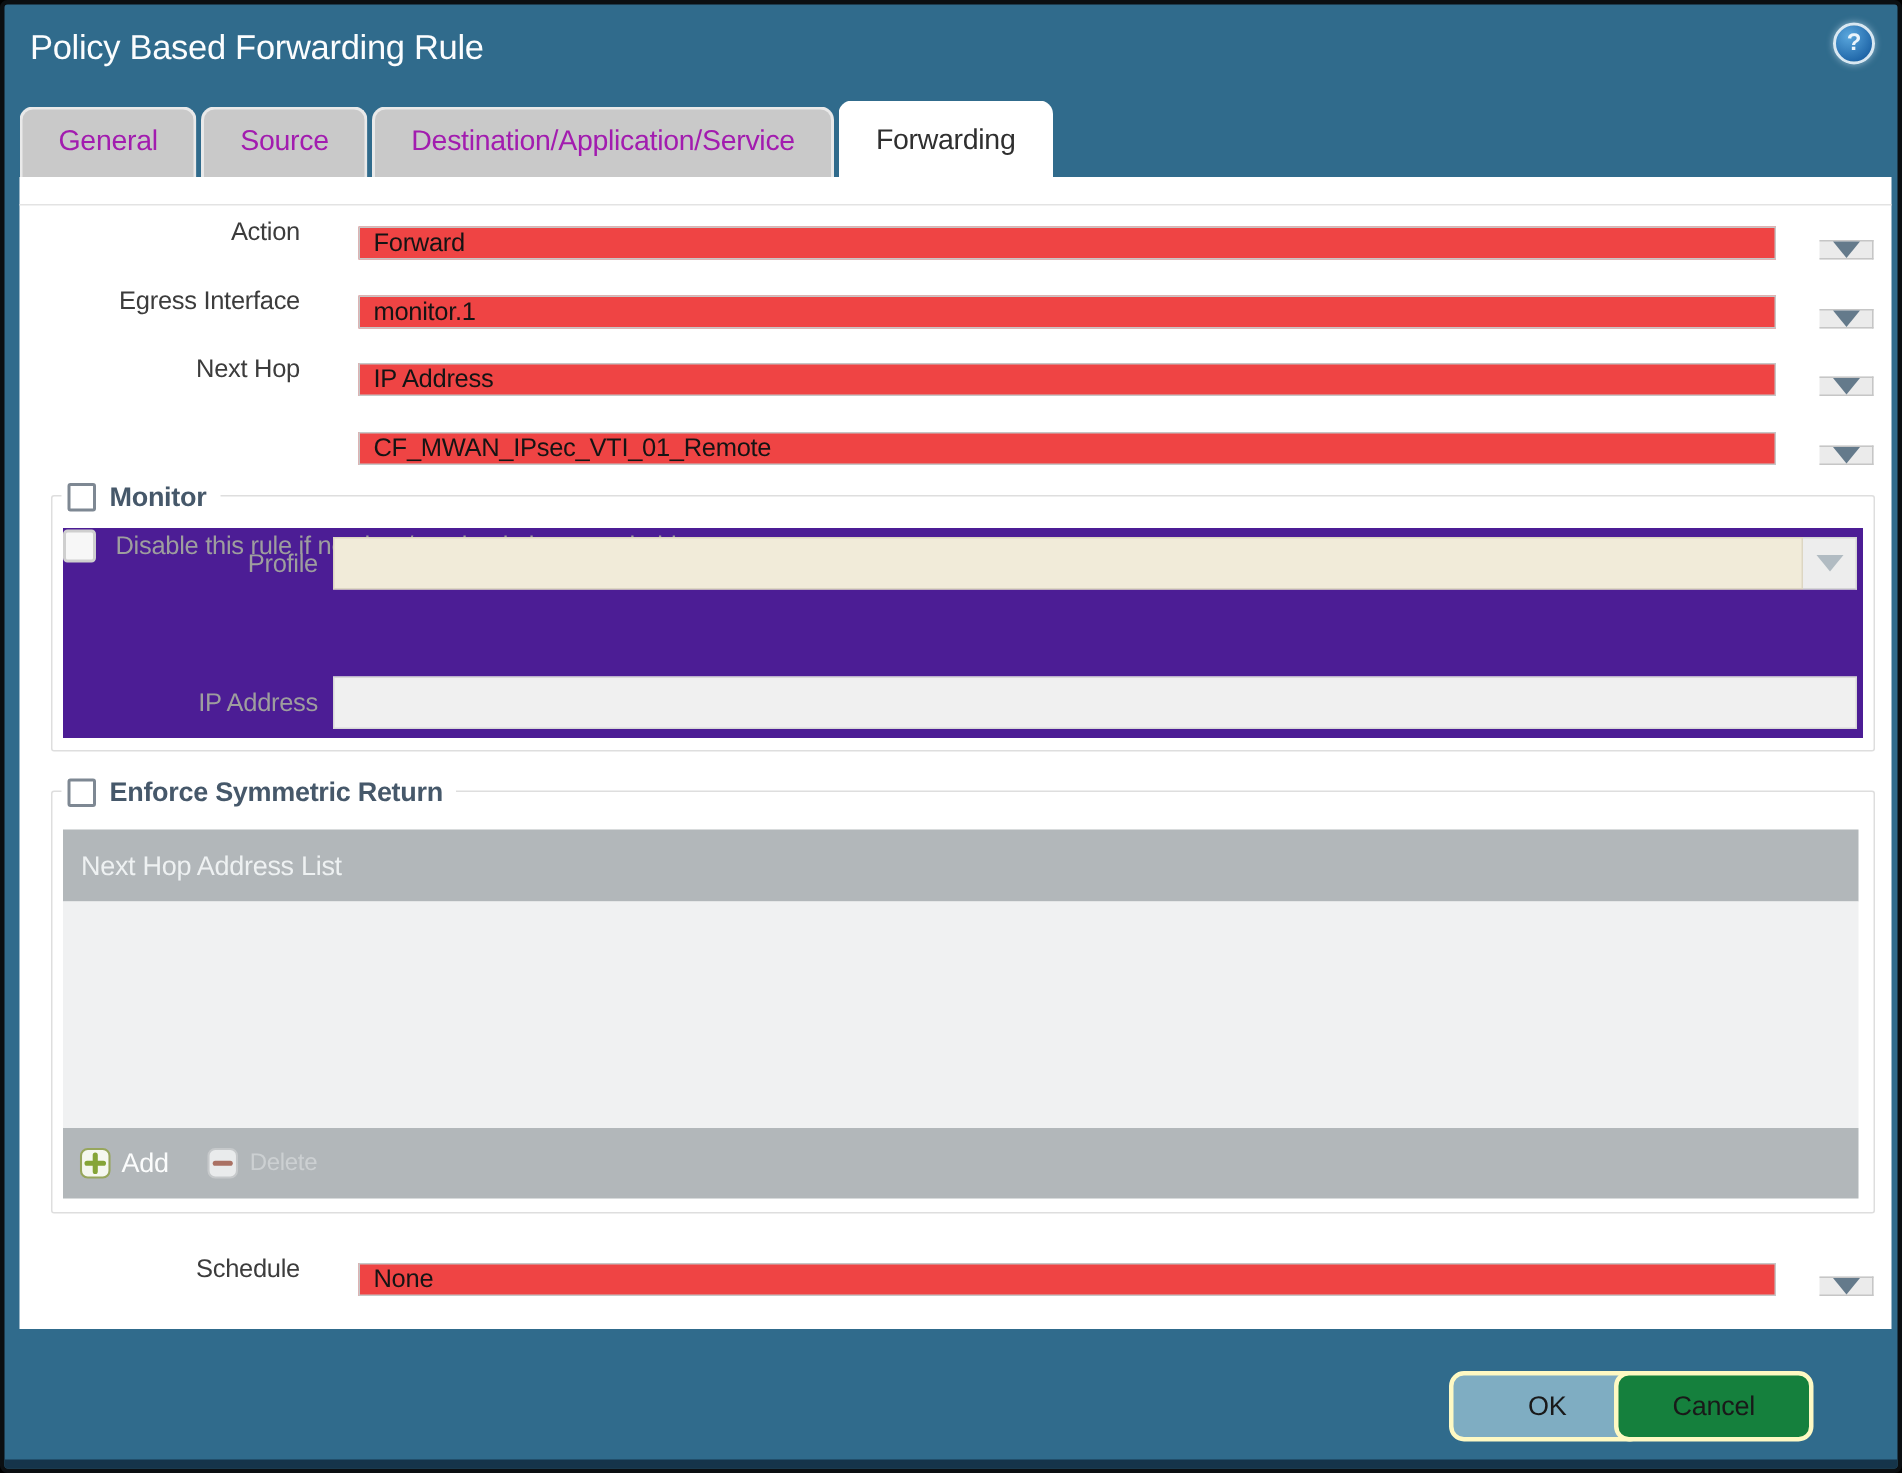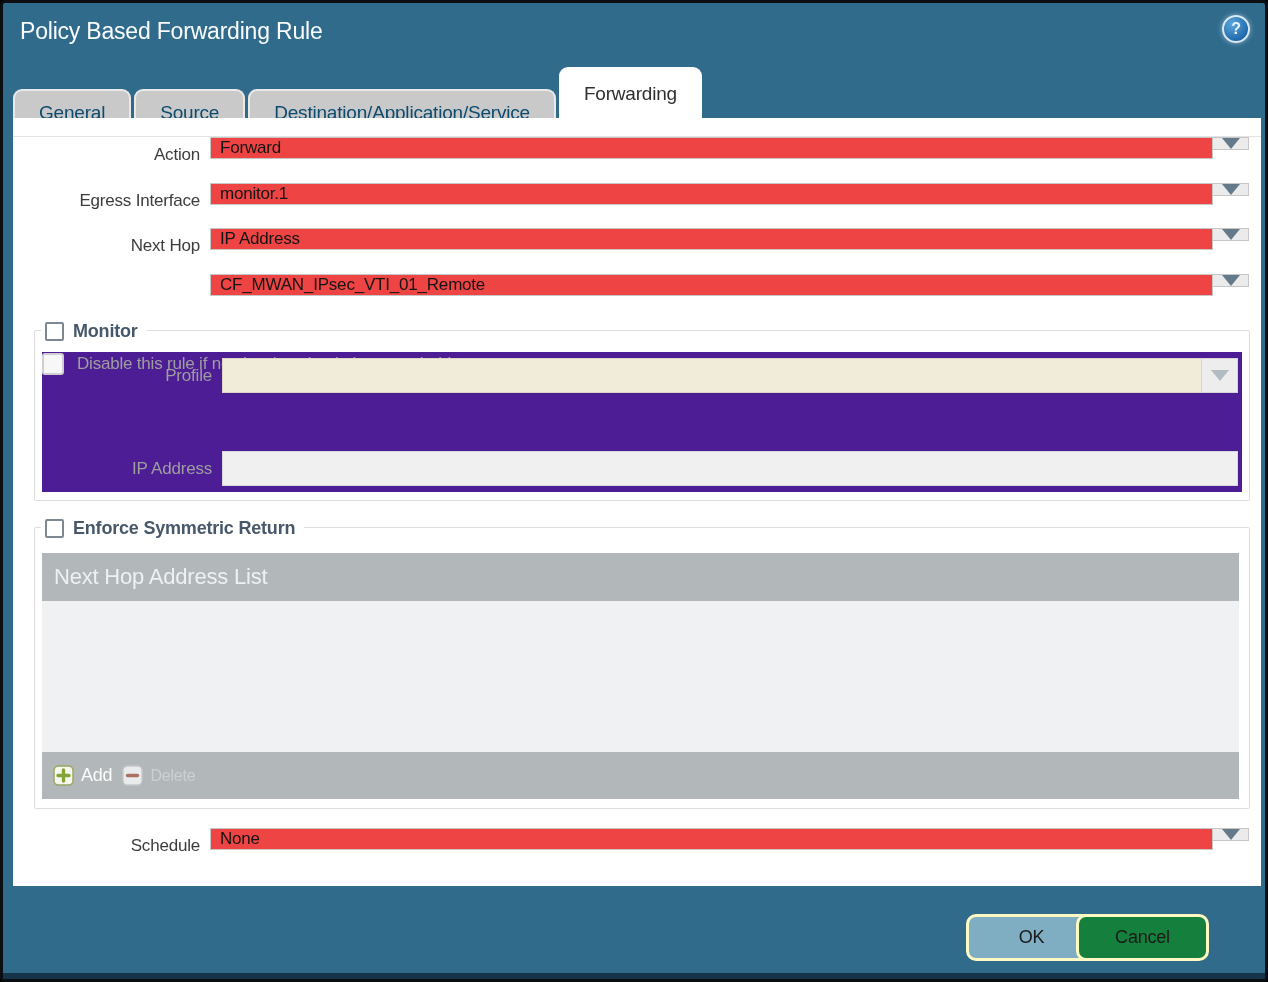--- a/index.html
+++ b/index.html
@@ -20,36 +20,36 @@
     background: radial-gradient(circle at 35% 30%, #5aa7dd, #1f66a8 75%);
     border:2px solid #d9e8f2;
     box-shadow: 0 0 5px rgba(220,240,255,.55);
     color:#eaf4fb; font-size:16px; font-weight:bold;
     display:flex; align-items:center; justify-content:center; cursor:pointer;
   }
 
   
   .tabs { position:absolute; left:10px; top:64px; right:10px; height:51px; display:flex; align-items:flex-end; gap:3px; }
   .tab {
-    background:#c9c9c9; color:#0c4a6e; font-size:19px;
-    height:29px; line-height:43px; padding:0 24px;
+    background:#c9c9c9; color:#a21caf; font-size:19px;
+    height:47px; line-height:43px; padding:0 24px;
     border:2px solid #e9e9e9; border-bottom:none;
     border-radius:9px 9px 0 0; white-space:nowrap; cursor:pointer;
   }
   .tab.active {
     background:#ffffff; border-color:#ffffff; color:#2f2f2f;
     height:51px; line-height:49px; padding:0 23px;
   }
 
   
   .content { position:absolute; left:10px; top:115px; width:1248px; height:768px; background:#ffffff; }
   .tabs-underline { position:absolute; left:0; right:0; top:18px; height:1px; background:#e3e3e3; }
 
   
-  .frow { position:absolute; left:0; right:12px; height:36px; display:flex; align-items:flex-start; }
+  .frow { position:absolute; left:0; right:12px; height:36px; display:flex; align-items:flex-end;gap:29px; }
   .flabel { width:197px; text-align:right; padding-right:10px; font-size:17px; color:#3c3c3c; line-height:36px; white-space:nowrap; }
   .field {
     flex:1; border:1px solid #c6c6c6; background:#ef4444;
     display:flex; align-items:center; padding-left:9px;
     font-size:17px; color:#141414; overflow:hidden; white-space:nowrap;
   }
   .ddbtn {
     width:36px; background:#ebebeb; border:1px solid #c6c6c6; border-left:none;
     display:flex; align-items:center; justify-content:center; cursor:pointer;
   }
@@ -77,23 +77,23 @@
   .prow-check { top:56px; height:24px; left:190px; display:flex; align-items:center; gap:13px; }
   .cb-disabled { width:22px; height:22px; border:2px solid #cfcfcf; border-radius:3px; background:#f7f7f7; flex:0 0 auto; }
   .check-label { font-size:17px; color:#9e9e9e; white-space:nowrap; }
   .prow-ip { top:99px; height:35px; }
   .prow-ip .plabel { line-height:35px; }
   .field-disabled { flex:1; background:#f0f0f0; border:1px solid #d8d8d8; }
 
   
   .group-sym { top:409px; height:282px; }
   .tbl { position:absolute; left:7px; right:10px; top:25px; }
-  .tbl-header { height:48px; background:#b2b7ba; color:#eef1f2; font-size:22px; line-height:48px; padding-left:12px; }
+  .tbl-header { height:48px; background:#b2b7ba; color:#eef1f2; font-size:18px; line-height:48px; padding-left:12px; }
   .tbl-body { height:151px; background:#f0f1f2; }
-  .tbl-footer { height:47px; background:#b2b7ba; display:flex; align-items:center; padding-left:11px; gap:10px; }
+  .tbl-footer { height:47px; background:#b2b7ba; display:flex; align-items:center; padding-left:11px; gap:26px; }
   .tbl-btn { display:flex; align-items:center; gap:7px; cursor:pointer; }
   .tbl-btn .lbl-add { font-size:18px; color:#fbfcfc; }
   .tbl-btn .lbl-del { font-size:16px; color:#ccd0d2; }
 
   
   .btn {
     position:absolute; top:911px; height:47px; border-radius:10px;
     border:3px solid #fef9c3; font-size:18px; color:#191919;
     display:flex; align-items:center; justify-content:center; cursor:pointer;
   }

